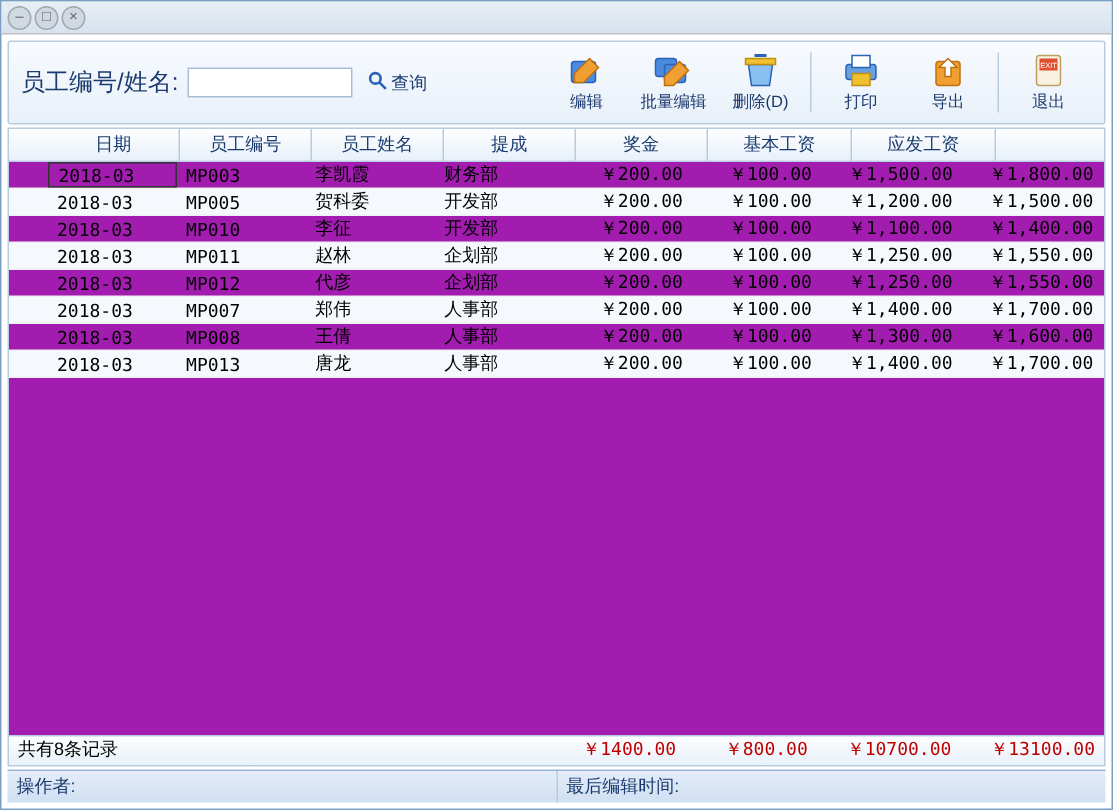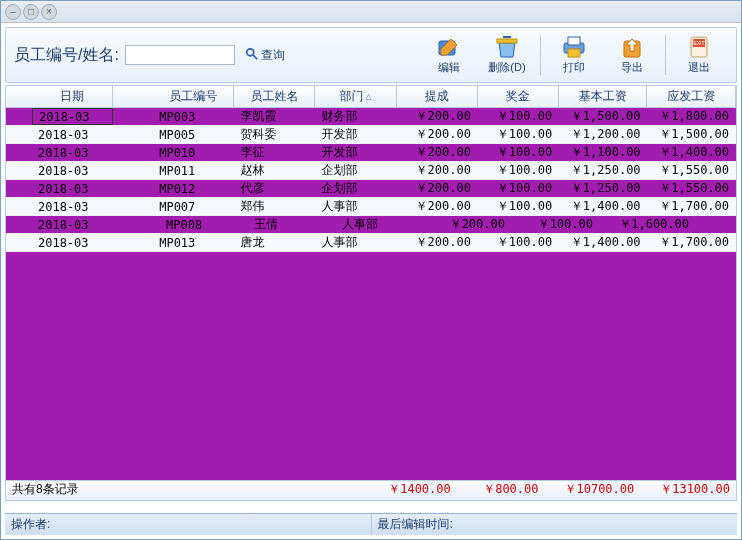--- a/index.html
+++ b/index.html
@@ -24,31 +24,31 @@
 .thead { display: flex; height: 22px; background: linear-gradient(#fdfeff, #e8f0f9); border-bottom: 1px solid #b8cce0; }
 .th { border-right: 1px solid #b8cce0; display: flex; align-items: center; justify-content: center; font-size: 12px; color: #1a3a6e; position: relative; }
 .sort-ind { font-size: 8px; color: #5a7aae; margin-left: 2px; }
 .tbody { flex: 1; overflow: auto; background: #a21caf; }
 .trow { display: flex; height: 18px; border-bottom: 1px solid #f0f0f0; }
 .trow:nth-child(even) { background: #f5f9fe; }
 .td { border-right: 1px solid transparent; padding: 0 6px; display: flex; align-items: center; font-size: 12px; font-family: "SimSun", monospace; }
 .td.num { justify-content: flex-end; }
 .td.sel { border: 1px solid #333; }
 .c0 { width: 88px; margin-left: 26px; }
-.c1 { width: 88px; margin-left: 40px; }
+.c1 { width: 88px; }
 .c2 { width: 88px; }
 .c3 { width: 88px; }
 .c4 { width: 88px; }
 .c5 { width: 88px; }
 .c6 { width: 96px; }
 .c7 { width: 96px; }
 .footer-row { height: 20px; display: flex; align-items: flex-start; border-top: 1px solid #b8cce0; background: linear-gradient(#fdfeff, #e8f0f9); font-size: 12px; padding: 0 6px; }
 .footer-row .footcell { display: flex; align-items: center; }
 .footer-row .red { color: #c00000; font-family: "SimSun", monospace; }
-.statusbar { height: 22px; border-top: 1px solid #99b3d6; margin-top: 12px; display: flex; align-items: center; background: linear-gradient(#e4edf9, #d0dff2); font-size: 12px; color: #1a3a6e; }
+.statusbar { height: 22px; border-top: 1px solid #99b3d6; margin-top: 2px; display: flex; align-items: center; background: linear-gradient(#e4edf9, #d0dff2); font-size: 12px; color: #1a3a6e; }
 .statusbar .sb-cell { flex: 1; padding: 0 6px; border-right: 1px solid #b8cce0; height: 100%; display: flex; align-items: center; }
 .statusbar .sb-cell:last-child { border-right: none; }
 </style>
 </head>
 <body>
 
 <div class="titlebar">
   <div class="titlebar-controls">
     <div class="tb-btn">–</div>
     <div class="tb-btn">□</div>
@@ -77,20 +77,30 @@
             <svg width="28" height="24" viewBox="0 0 28 24">
               <rect x="4" y="6" width="16" height="14" rx="2" fill="#4a8be0" stroke="#2a62b8"></rect>
               <path d="M16 4 L22 10 L12 20 L6 20 L6 14 Z" fill="#f0a030" stroke="#c07010"></path>
             </svg>
           </div>
         <div class="tlabel">编辑</div>
       </div>
       <div class="tbtn">
         <div class="ticon">
             <svg width="28" height="24" viewBox="0 0 28 24">
+              <rect x="2" y="4" width="14" height="12" rx="2" fill="#4a8be0" stroke="#2a62b8"></rect>
+              <rect x="8" y="8" width="14" height="12" rx="2" fill="#4a8be0" stroke="#2a62b8"></rect>
+              <path d="M18 6 L24 12 L14 22 L8 22 L8 16 Z" fill="#f0a030" stroke="#c07010"></path>
+            </svg>
+          </div>
+        <div class="tlabel">批量编辑</div>
+      </div>
+      <div class="tbtn">
+        <div class="ticon">
+            <svg width="28" height="24" viewBox="0 0 28 24">
               <path d="M6 8 L22 8 L20 22 L8 22 Z" fill="#8ac0f0" stroke="#2a62b8"></path>
               <rect x="4" y="4" width="20" height="4" fill="#f0c030" stroke="#c09010"></rect>
               <line x1="10" y1="2" x2="18" y2="2" stroke="#2a62b8" stroke-width="2"></line>
             </svg>
           </div>
         <div class="tlabel">删除(D)</div>
       </div>
       <div class="tsep"></div>
       <div class="tbtn">
         <div class="ticon">
@@ -129,24 +139,20 @@
     <div class="thead">
       <div class="th c0">
           <span>日期</span>
         </div>
       <div class="th c1">
           <span>员工编号</span>
         </div>
       <div class="th c2">
           <span>员工姓名</span>
         </div>
-      <div class="th c3">
-          <span>部门</span>
-          <span class="sort-ind">△</span>
-        </div>
       <div class="th c4">
           <span>提成</span>
         </div>
       <div class="th c5">
           <span>奖金</span>
         </div>
       <div class="th c6">
           <span>基本工资</span>
         </div>
       <div class="th c7">
@@ -214,20 +220,21 @@
           <div class="td c6 num">￥1,400.00</div>
           <div class="td c7 num">￥1,700.00</div>
         </div>
         <div class="trow">
           <div class="td c0">2018-03</div>
           <div class="td c1">MP008</div>
           <div class="td c2">王倩</div>
           <div class="td c3">人事部</div>
           <div class="td c4 num">￥200.00</div>
           <div class="td c5 num">￥100.00</div>
+          <div class="td c6 num">￥1,300.00</div>
           <div class="td c7 num">￥1,600.00</div>
         </div>
         <div class="trow">
           <div class="td c0">2018-03</div>
           <div class="td c1">MP013</div>
           <div class="td c2">唐龙</div>
           <div class="td c3">人事部</div>
           <div class="td c4 num">￥200.00</div>
           <div class="td c5 num">￥100.00</div>
           <div class="td c6 num">￥1,400.00</div>

